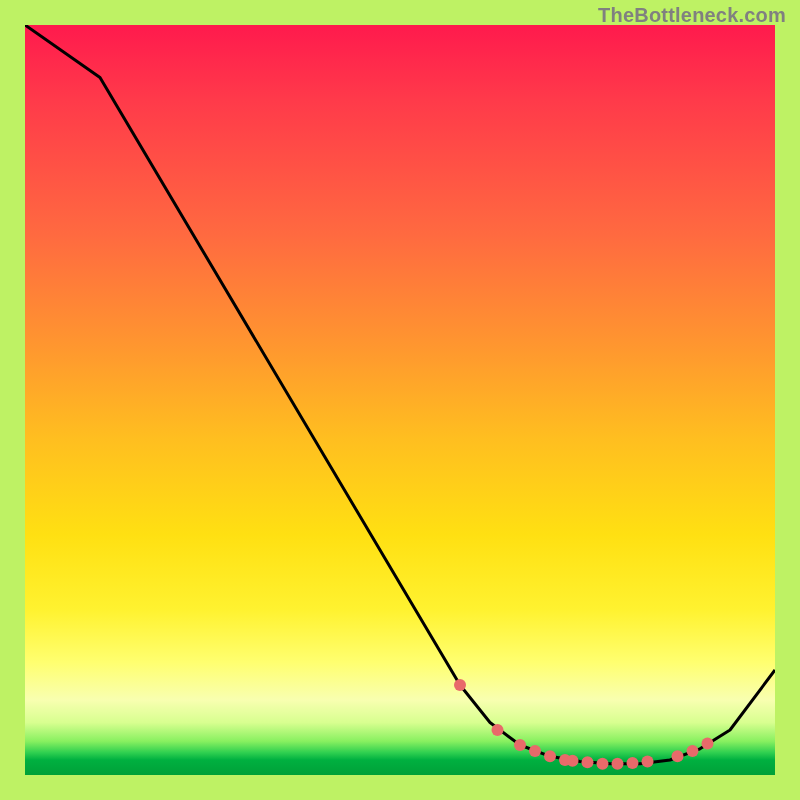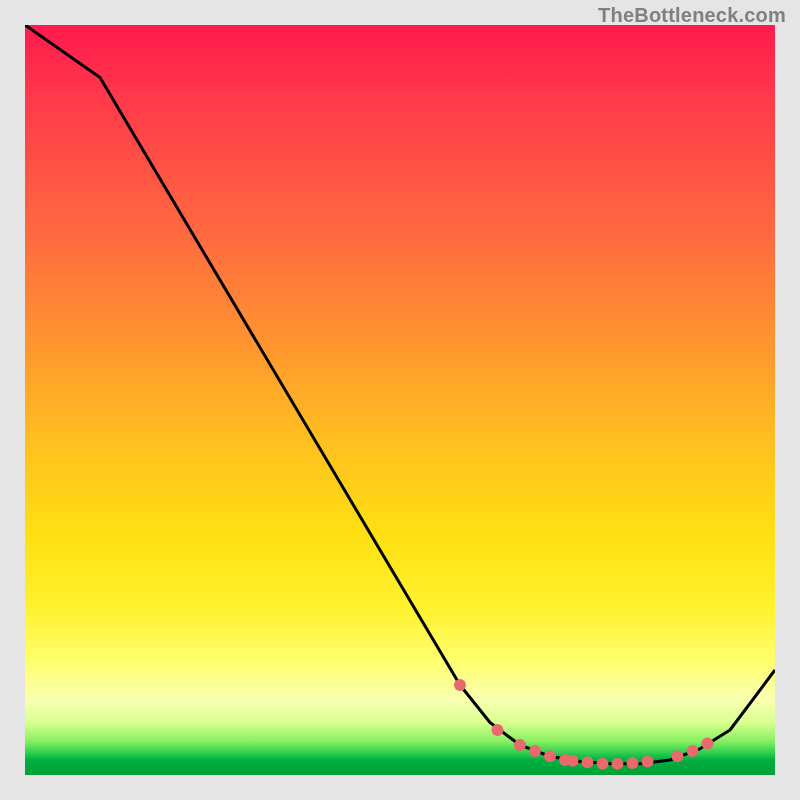--- a/index.html
+++ b/index.html
@@ -8,21 +8,21 @@
     width: 800px;
     height: 800px;
     background: #000;
     overflow: hidden;
     font-family: Arial, Helvetica, sans-serif;
   }
   .frame {
     position: relative;
     width: 800px;
     height: 800px;
-    background: #e5e5e5;
+    background: #bef264;
   }
   .plot {
     position: absolute;
     left: 25px;
     top: 25px;
     width: 750px;
     height: 750px;
     
     background: linear-gradient(
       to bottom,

